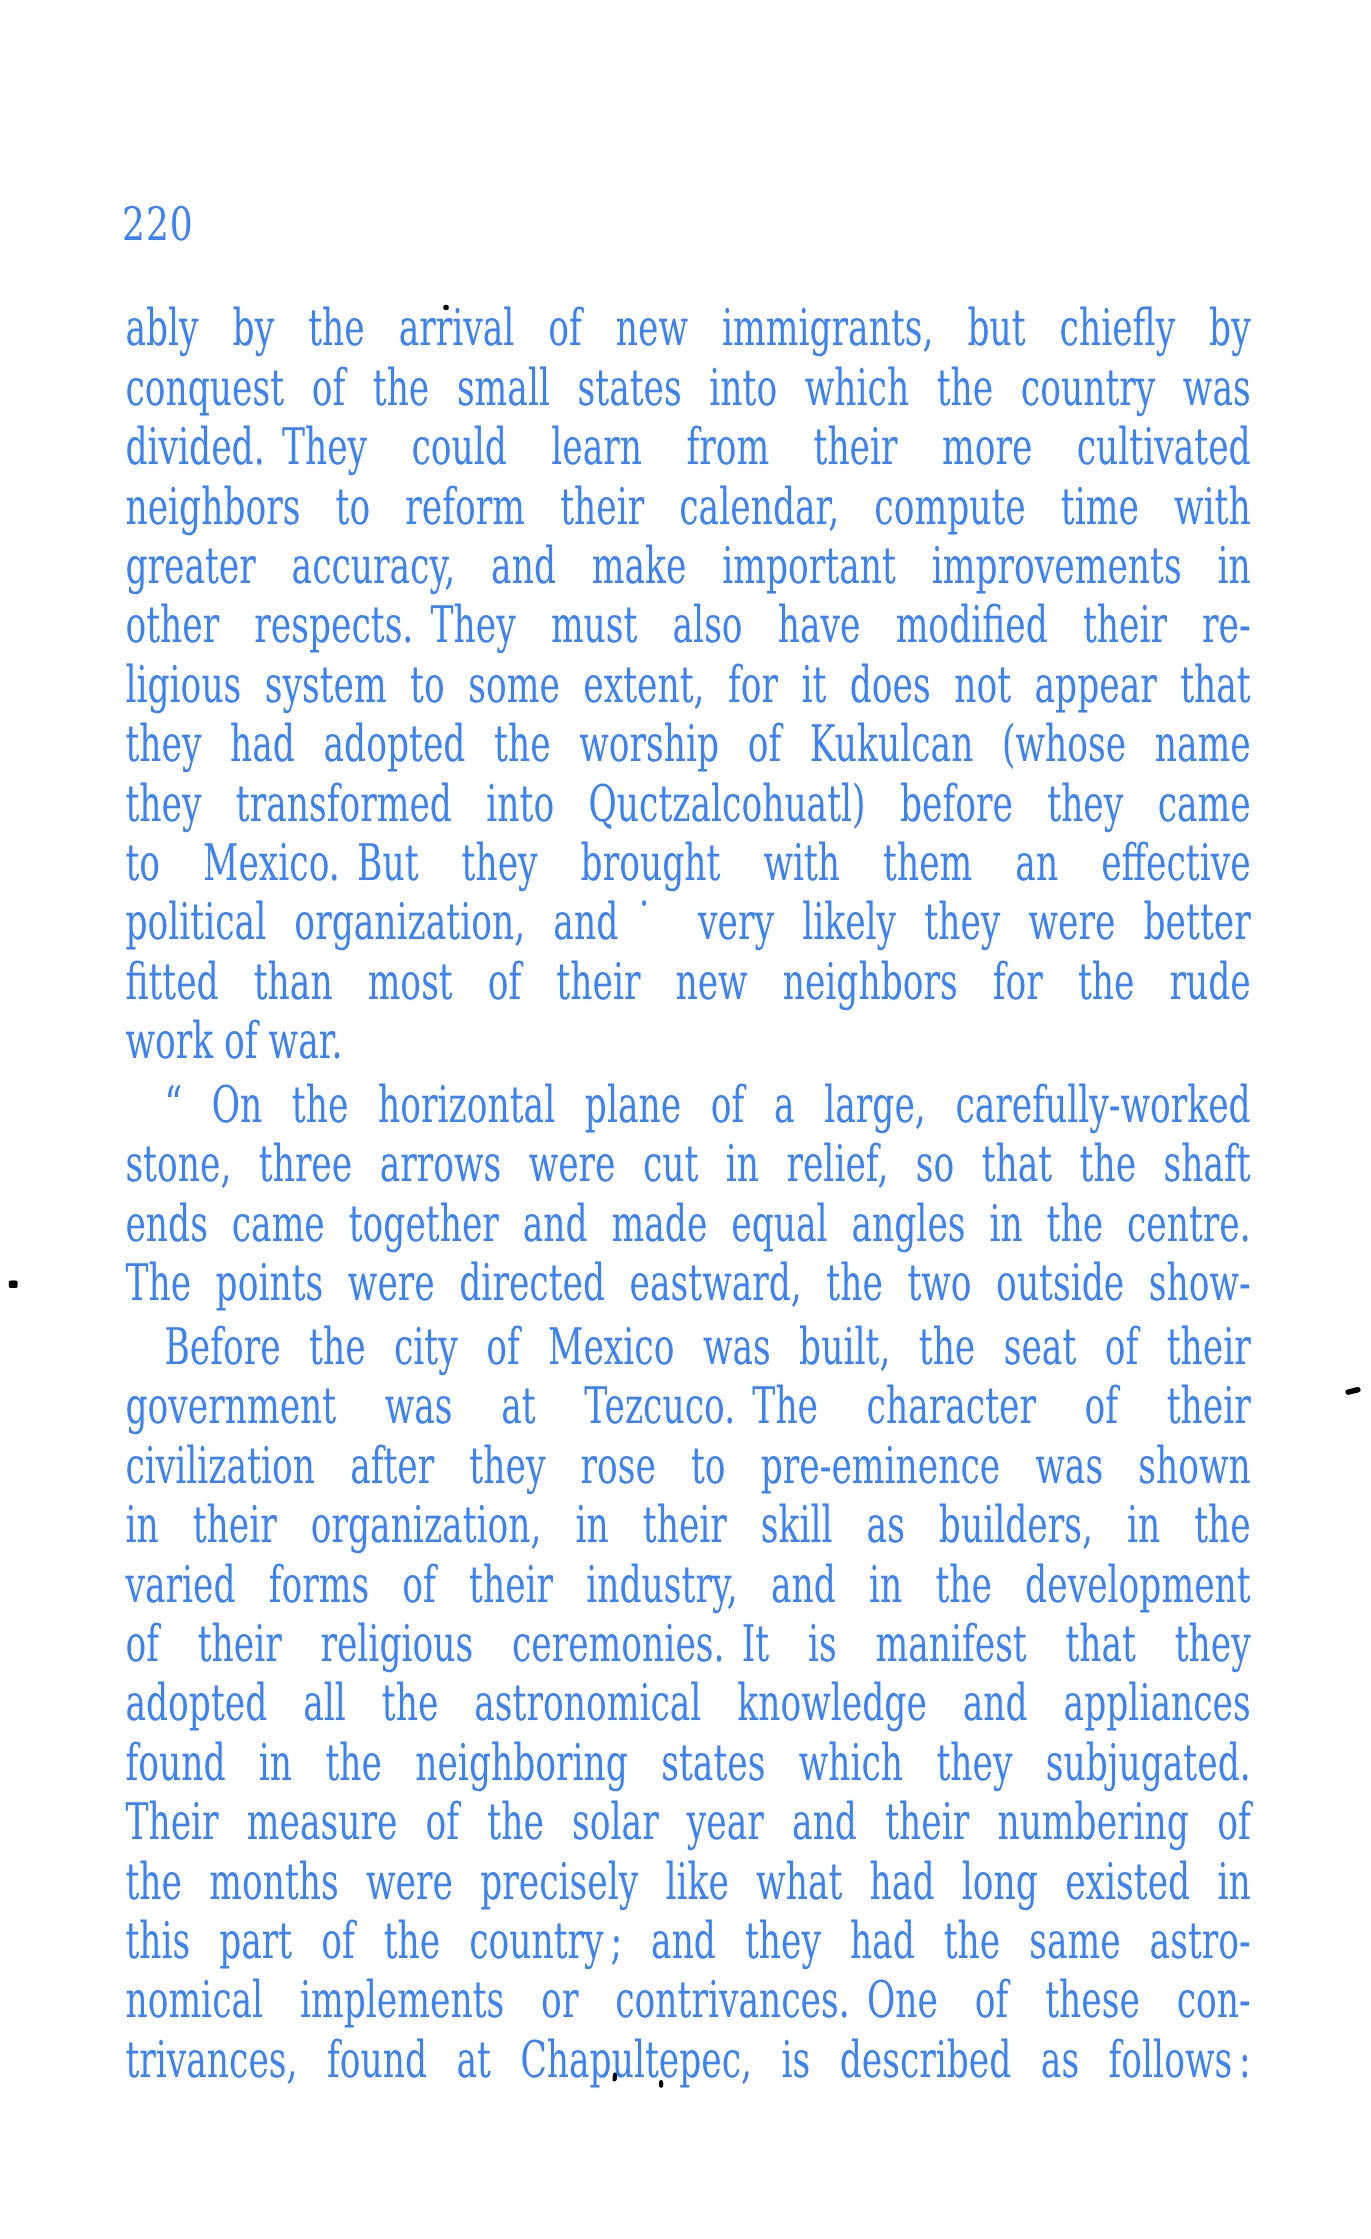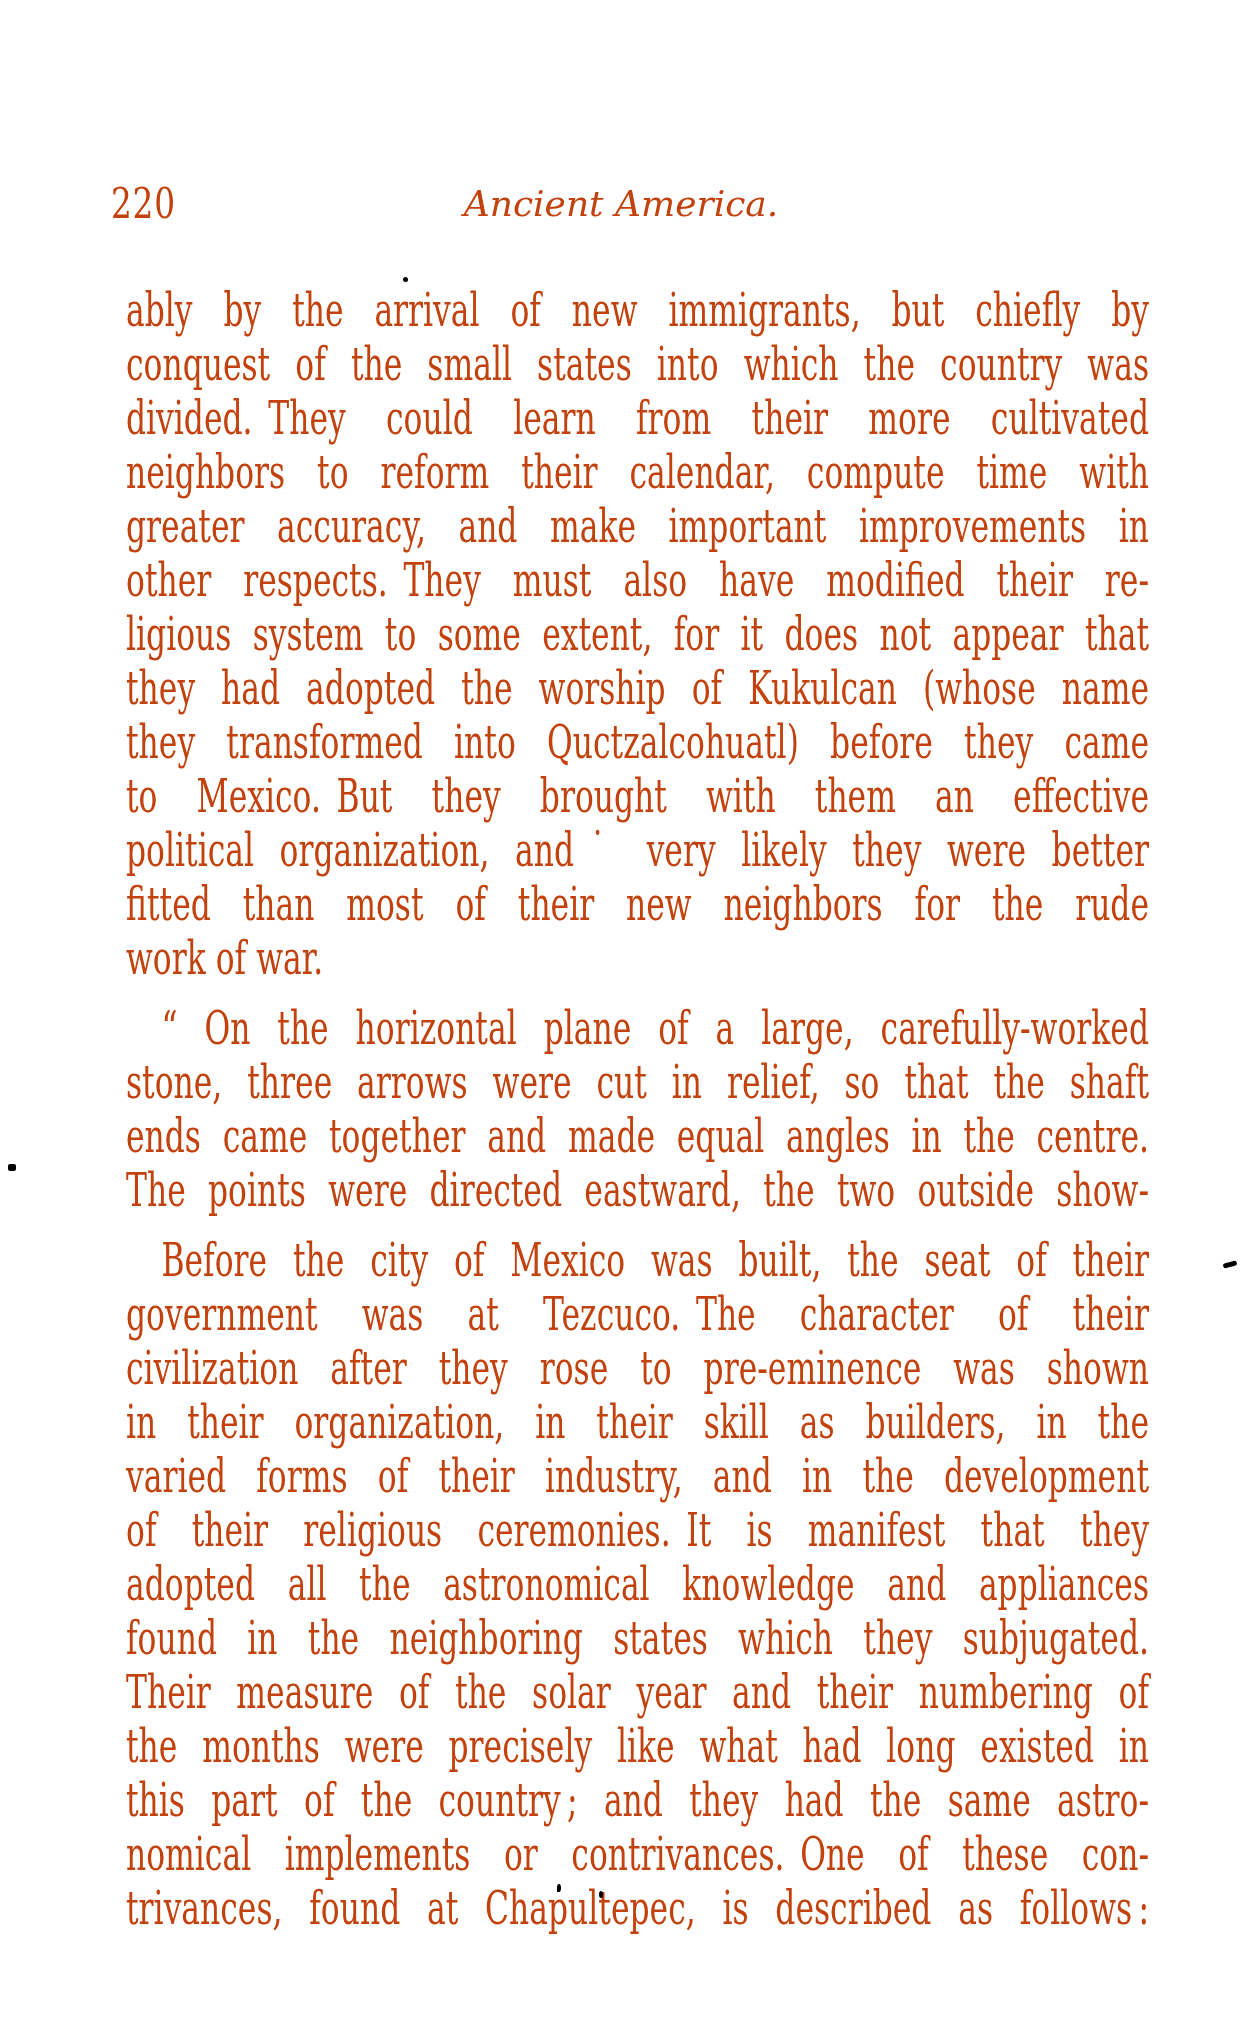--- a/index.html
+++ b/index.html
@@ -1,21 +1,21 @@
 <!DOCTYPE html>
 <html><head>
 <meta charset="utf-8">
 <style>
   html, body { margin: 0; padding: 0; background: #ffffff; }
   .page {
     position: relative;
     width: 1246px;
     height: 2035px;
     background: #ffffff;
-    color: #c2410c;
+    color: #3b82f6;
     font-family: "DejaVu Serif", serif;
     overflow: hidden;
   }
   
   .header { position: absolute; top: 186px; left: 0; width: 1246px; height: 40px; }
   .page-number {
     position: absolute;
     left: 111px; top: 0;
     font-size: 42px; line-height: 36px;
     transform: scaleX(0.78);
@@ -29,21 +29,21 @@
     font-style: italic;
     font-size: 36px; line-height: 36px;
   }
   
   .body-text {
     position: absolute;
     top: 267px;
     left: 110px;
     width: 1023px;
   }
-  .paragraph { margin: 16px; }
+  .paragraph { margin: 4px; }
   .line {
     width: 1500px;                 
     transform: scaleX(0.682);      
     transform-origin: 0 0;
     font-size: 46px;
     line-height: 54px;
     height: 54px;
     text-align: justify;
     text-align-last: justify;
     white-space: normal;
@@ -58,21 +58,20 @@
   .speck-c { left: 557px; top: 1884px; width: 4px; height: 8px;  border-radius: 50% 50% 50% 0; }
   .speck-d { left: 599px; top: 1891px; width: 4px; height: 7px;  border-radius: 50%; }
 </style>
 </head>
 <body>
 
 <div class="page">
 
   <div class="header">
     <div class="page-number">220</div>
-    <div class="running-title">Ancient America.</div>
   </div>
 
   <div class="body-text">
       <div class="paragraph">
         <div class="line fillline">ably by the arrival of new immigrants, but chiefly by</div>
         <div class="line fillline">conquest of the small states into which the country was</div>
         <div class="line fillline">divided. They could learn from their more cultivated</div>
         <div class="line fillline">neighbors to reform their calendar, compute time with</div>
         <div class="line fillline">greater accuracy, and make important improvements in</div>
         <div class="line fillline">other respects. They must also have modified their re-</div>

